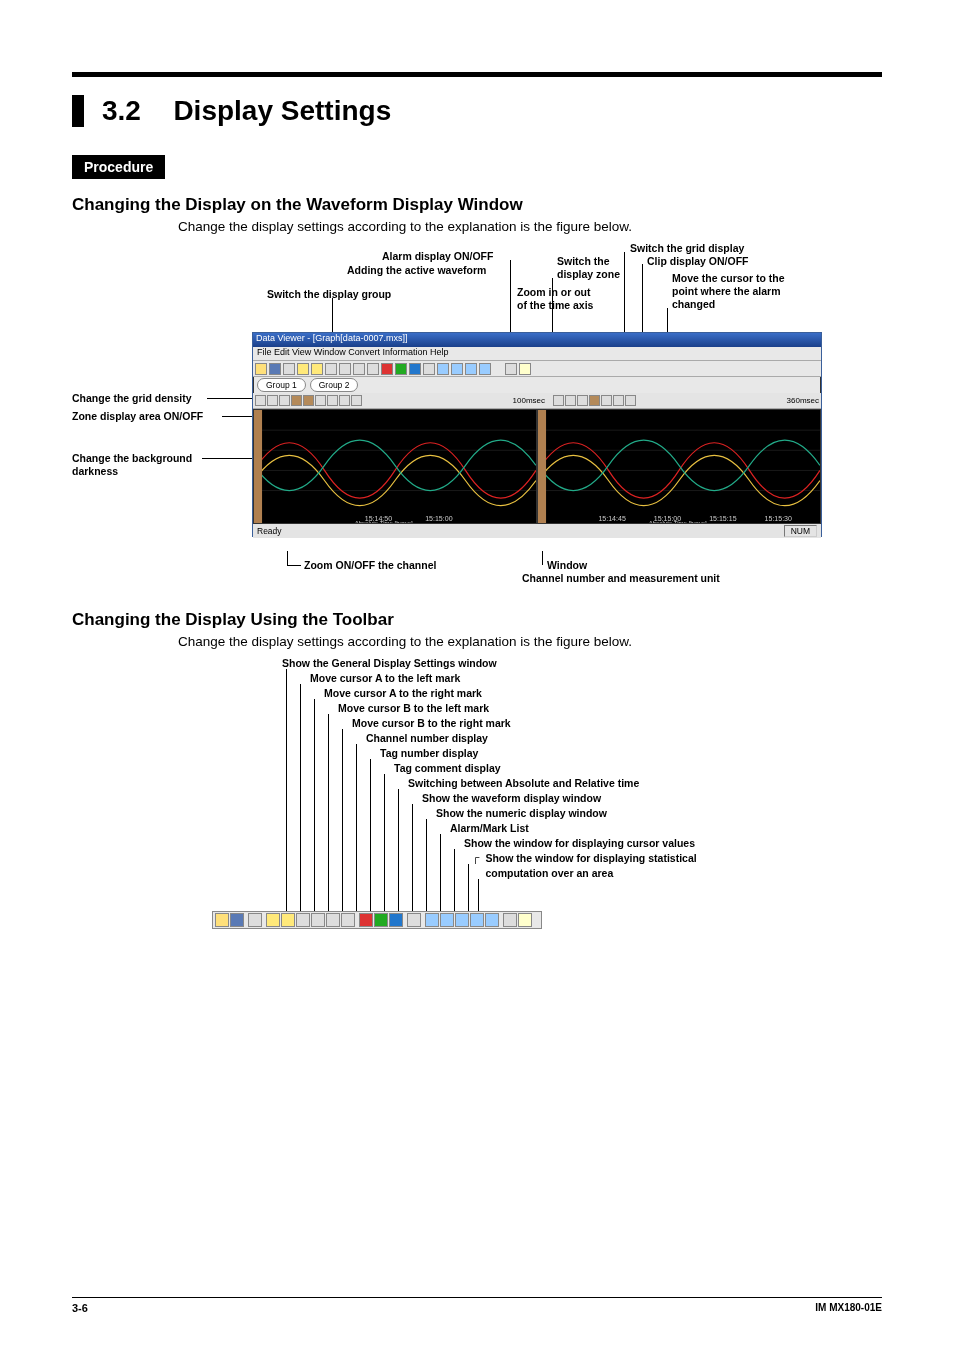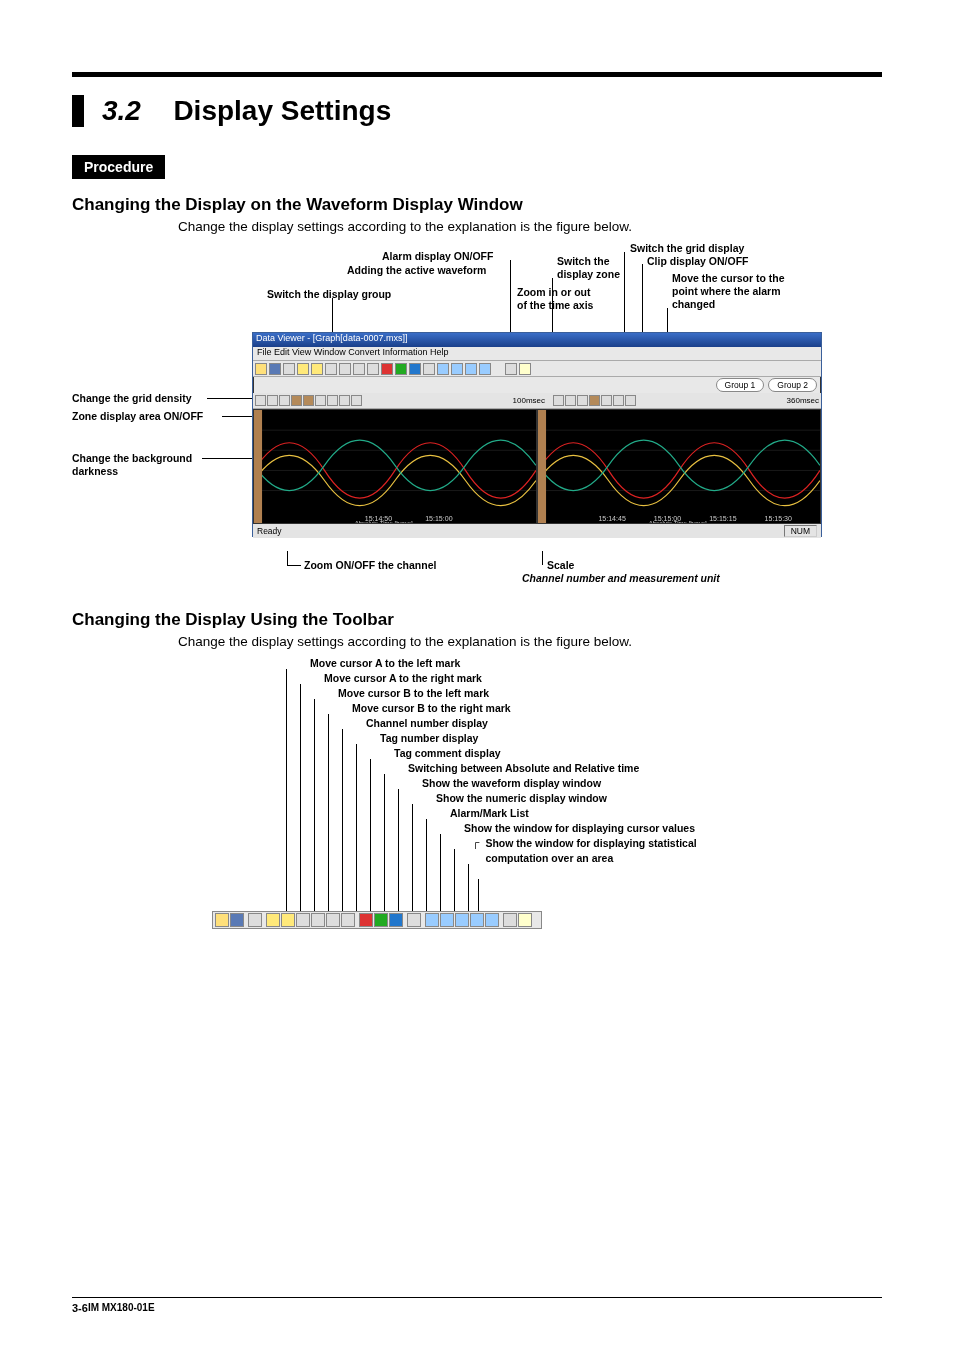--- a/index.html
+++ b/index.html
@@ -1,36 +1,36 @@
 <!DOCTYPE html>
 <html><head>
 <meta charset="utf-8">
 <style>
   * { box-sizing: border-box; margin: 0; padding: 0; }
   html, body { width: 954px; height: 1350px; background: #fff; font-family: Arial, Helvetica, sans-serif; color: #000; }
   .page { position: relative; width: 954px; height: 1350px; padding: 72px 72px 40px 72px; }
   .top-rule { height: 5px; background: #000; margin-bottom: 18px; }
   .title-row { margin-bottom: 28px; }
-  .section-num { font-size: 28px; font-weight: bold; border-left: 12px solid #000; padding-left: 18px; display: inline-block; vertical-align: middle; font-style: italic; }
+  .section-num { font-size: 28px; font-weight: bold; border-left: 12px solid #000; padding-left: 18px; display: inline-block; vertical-align: middle; }
   .section-title { font-size: 28px; font-weight: bold; display: inline-block; margin-left: 28px; vertical-align: middle; }
   .procedure-chip { background: #000; color: #fff; font-weight: bold; font-size: 14px; padding: 4px 12px; display: inline-block; margin-bottom: 10px; }
   .h2 { font-size: 17px; font-weight: bold; margin: 6px 0 4px 0; color: #000; }
   .explain { margin-left: 106px; font-size: 13.5px; margin-bottom: 8px; }
   .fig-wrap { position: relative; width: 100%; margin: 4px 0 18px 0; }
   .callouts-top { position: relative; height: 90px; font-size: 10.5px; font-weight: bold; line-height: 1.25; }
   .callouts-top div { position: absolute; }
   .screenshot-area { position: relative; width: 100%; height: 225px; }
 
   
   .app-window { position: absolute; left: 180px; top: 0; width: 570px; height: 205px; border: 1px solid #3a5f9a; background: #e8e8e8; box-shadow: 0 0 0 1px #333 inset; }
   .titlebar { height: 14px; background: linear-gradient(#3a6ec7,#1a3f8a); font-size: 9px; color:#fff; padding-left:3px; }
   .menubar { height: 14px; background: #e8e8e8; font-size: 9px; color:#000; padding-left:4px; border-bottom:1px solid #aaa;}
   .toolbar-row { height: 16px; background: #e8e8e8; border-bottom:1px solid #aaa; display:flex; align-items:center; padding:0 2px; gap:2px;}
   .tb-btn { width:12px; height:12px; background:#ddd; border:1px solid #888; display:inline-block;}
-  .tabs-row { height: 16px; display:flex; align-items:center; padding:2px 4px; gap:4px;justify-content:flex-end;}
+  .tabs-row { height: 16px; display:flex; align-items:center; padding:2px 4px; gap:4px;}
   .tab { font-size:8.5px; padding:1px 8px; border:1px solid #888; border-radius:8px; background:#fff;}
   .graphs { display:flex; height: 115px; }
   .graph-pane { flex:1; background:#000; border:1px solid #333; position:relative; overflow:hidden;}
   .ctrl-strip { height:16px; background:#e4e4e4; font-size:8px; display:flex; gap:1px; align-items:center; padding:0 2px; border-bottom:1px solid #aaa;}
   .ctrl-strip .tb-btn{ width:11px; height:11px;}
   .status { height:14px; background:#e4e4e4; font-size:8.5px; padding:0 4px; display:flex; justify-content:space-between; align-items:center;}
   .wave { position:absolute; inset:0; }
 
   .side-callouts { position:absolute; left:0; top:90px; font-size:10.5px; font-weight:bold; line-height:1.3; }
   .side-callouts div { position:absolute; white-space:nowrap; }
@@ -44,21 +44,21 @@
   
   .tree { position: relative; margin-left: 210px; font-size: 10.5px; font-weight: bold; line-height: 1.15; }
   .tree-line { position:absolute; background:#000; }
   .tree-row { position: relative; height: 15px; white-space: nowrap; }
   .tree-row span { display:inline-block; }
 
   .toolbar-strip { margin-top: 4px; height: 18px; width: 330px; background:#e8e8e8; border:1px solid #888; display:flex; align-items:center; gap:1px; padding:0 2px; margin-left:70px;}
   .toolbar-strip .tb-btn{ width:14px; height:14px; }
   .hilite { background: #ffe97a; }
 
-  .footer { position:absolute; left:72px; right:72px; bottom:36px; border-top:1px solid #000; display:flex; justify-content:flex-start; font-size:11px; font-weight:bold; padding-top:4px;}
+  .footer { position:absolute; left:72px; right:72px; bottom:36px; border-top:1px solid #000; display:flex; justify-content:space-between; font-size:11px; font-weight:bold; padding-top:4px;}
   .footer .pn { font-weight:bold; }
   .footer .code { font-weight: bold; font-size:10px;}
 
   .conn { position:absolute; width:1px; background:#000; }
 </style>
 </head>
 <body>
 
 <div class="page">
   <div class="top-rule"></div>
@@ -207,30 +207,31 @@
           <span style="border:1px inset #ccc; padding:0 6px;">NUM</span>
         </div>
       </div>
     </div>
 
     <div class="callouts-bottom" style="margin-top:4px;">
       <div class="fig-caption-line" style="left:215px; top:-10px; width:1px; height:14px; background:#000;"></div>
       <div class="fig-caption-line" style="left:215px; top:4px; width:14px;"></div>
       <div style="left:232px; top:-2px;">Zoom ON/OFF the channel</div>
       <div class="fig-caption-line" style="left:470px; top:-10px; width:1px; height:14px; background:#000;"></div>
-      <div style="left:475px; top:-2px;">Scale</div>
-      <div style="left:450px; top:11px;font-style:italic;">Channel number and measurement unit</div>
+      <div style="left:475px; top:-2px;">Window</div>
+      <div style="left:450px; top:11px;">Channel number and measurement unit</div>
     </div>
   </div>
 
   
   <div class="h2">Changing the Display Using the Toolbar</div>
   <div class="explain">Change the display settings according to the explanation is the figure below.</div>
 
   <div class="tree" style="height:270px;">
+    <div class="tree-row" style="padding-left:0px;"><span>Show the General Display Settings window</span></div>
     <div class="tree-row" style="padding-left:28px;"><span>Move cursor A to the left mark</span></div>
     <div class="tree-row" style="padding-left:42px;"><span>Move cursor A to the right mark</span></div>
     <div class="tree-row" style="padding-left:56px;"><span>Move cursor B to the left mark</span></div>
     <div class="tree-row" style="padding-left:70px;"><span>Move cursor B to the right mark</span></div>
     <div class="tree-row" style="padding-left:84px;"><span>Channel number display</span></div>
     <div class="tree-row" style="padding-left:98px;"><span>Tag number display</span></div>
     <div class="tree-row" style="padding-left:112px;"><span>Tag comment display</span></div>
     <div class="tree-row" style="padding-left:126px;"><span>Switching between Absolute and Relative time</span></div>
     <div class="tree-row" style="padding-left:140px;"><span>Show the waveform display window</span></div>
     <div class="tree-row" style="padding-left:154px;"><span>Show the numeric display window</span></div>

